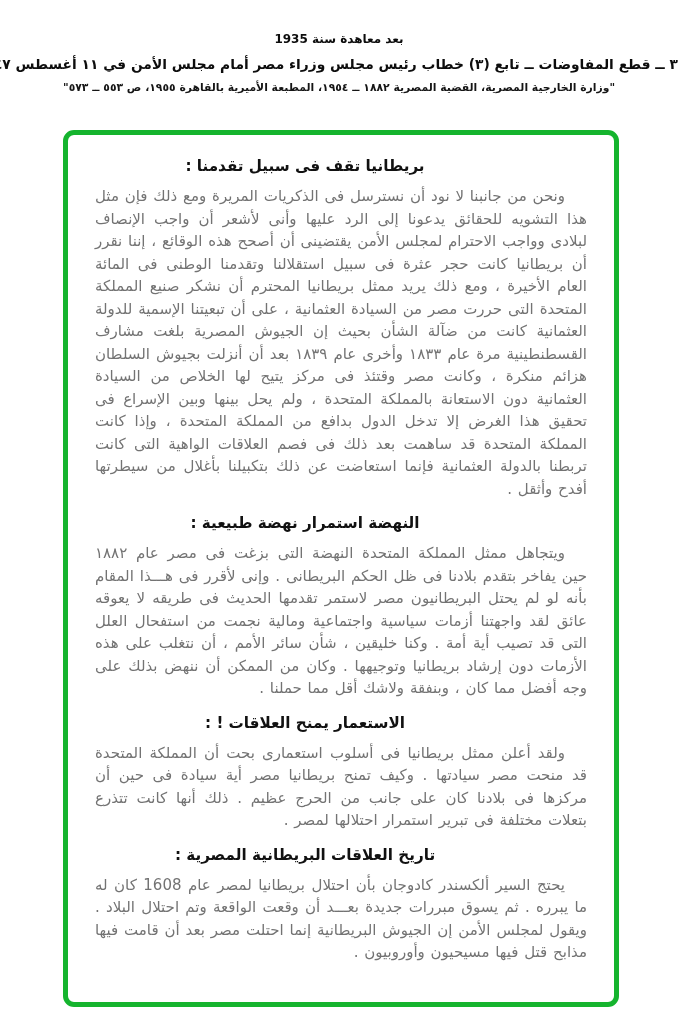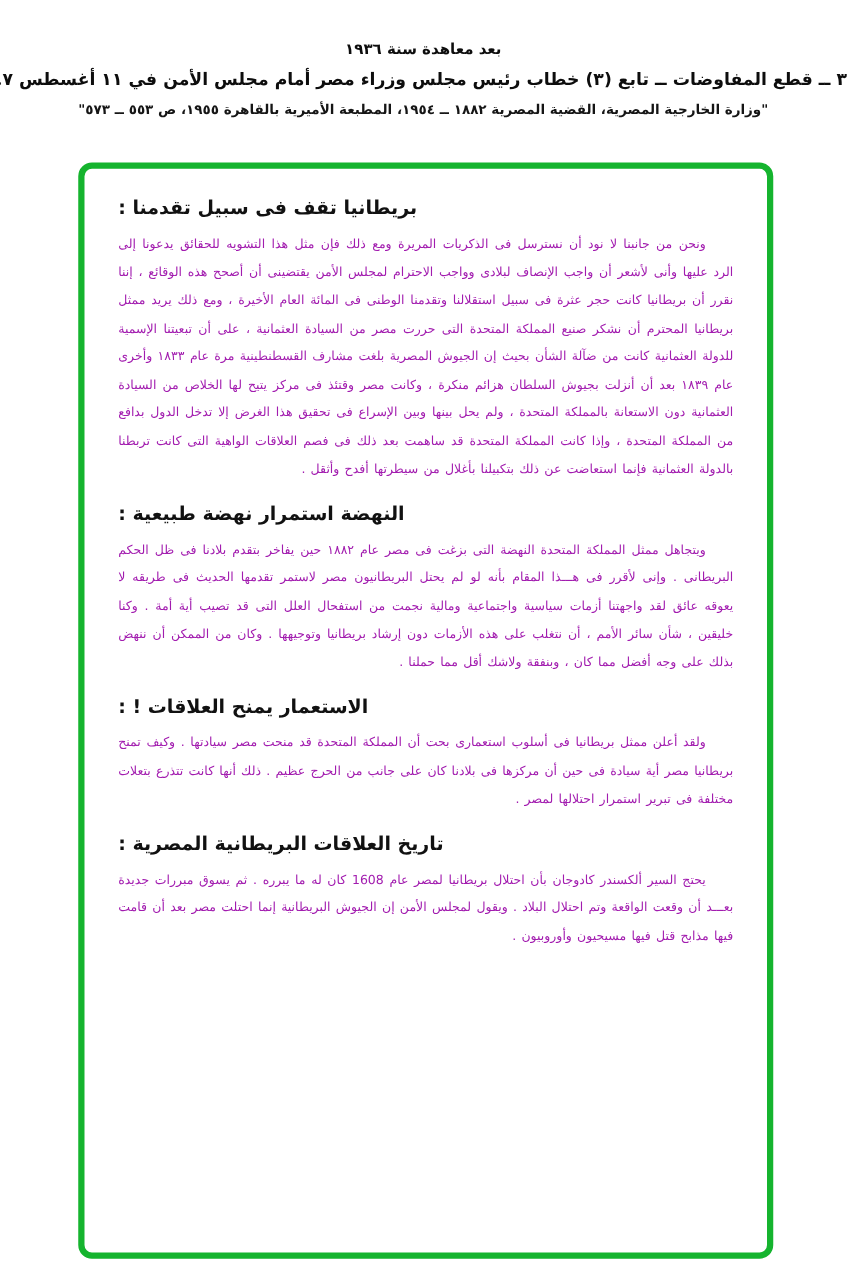--- a/index.html
+++ b/index.html
@@ -50,46 +50,46 @@
     box-sizing: border-box;
     border: 5px solid #15b42e;
     border-radius: 11px;
     padding: 16px 27px 10px 27px;
     background: #ffffff;
     overflow: hidden;
   }
   .section-heading {
     font-size: 15.2px;
     font-weight: bold;
-    text-align: left;
+    text-align: center;
     padding-right: 72px;
     margin: 14px 0 10px 0;
     color: #111111;
   }
   .section-heading.first {
     margin-top: 6px;
   }
   .body-paragraph {
-    font-size: 10px;
+    font-size: 15px;
     line-height: 22.5px;
     text-align: justify;
     text-align-last: right;
     text-indent: 22px;
     margin: 0 0 4px 0;
-    color: #a21caf;
+    color: #737373;
     word-spacing: 1px;
   }
 </style>
 </head>
 <body>
 
 <div class="page">
 
   <header class="doc-header">
-    <div class="h-line1">بعد معاهدة سنة ١٩٣٦</div>
+    <div class="h-line1">بعد معاهدة سنة 1935</div>
     <div class="h-line2">٣ ــ قطع المفاوضات ــ تابع (٣) خطاب رئيس مجلس وزراء مصر أمام مجلس الأمن في ١١ أغسطس ١٩٤٧</div>
     <div class="h-line3">"وزارة الخارجية المصرية، القضية المصرية ١٨٨٢ ــ ١٩٥٤، المطبعة الأميرية بالقاهرة ١٩٥٥، ص ٥٥٣ ــ ٥٧٣"</div>
   </header>
 
   <main class="content-frame" style="border-color: rgb(21, 180, 46);">
 
     <section>
       <h2 class="section-heading first">بريطانيا تقف فى سبيل تقدمنا :</h2>
       <p class="body-paragraph">ونحن من جانبنا لا نود أن نسترسل فى الذكريات المريرة ومع ذلك فإن مثل هذا التشويه للحقائق يدعونا إلى الرد عليها وأنى لأشعر أن واجب الإنصاف لبلادى وواجب الاحترام لمجلس الأمن يقتضينى أن أصحح هذه الوقائع ، إننا نقرر أن بريطانيا كانت حجر عثرة فى سبيل استقلالنا وتقدمنا الوطنى فى المائة العام الأخيرة ، ومع ذلك يريد ممثل بريطانيا المحترم أن نشكر صنيع المملكة المتحدة التى حررت مصر من السيادة العثمانية ، على أن تبعيتنا الإسمية للدولة العثمانية كانت من ضآلة الشأن بحيث إن الجيوش المصرية بلغت مشارف القسطنطينية مرة عام ١٨٣٣ وأخرى عام ١٨٣٩ بعد أن أنزلت بجيوش السلطان هزائم منكرة ، وكانت مصر وقتئذ فى مركز يتيح لها الخلاص من السيادة العثمانية دون الاستعانة بالمملكة المتحدة ، ولم يحل بينها وبين الإسراع فى تحقيق هذا الغرض إلا تدخل الدول بدافع من المملكة المتحدة ، وإذا كانت المملكة المتحدة قد ساهمت بعد ذلك فى فصم العلاقات الواهية التى كانت تربطنا بالدولة العثمانية فإنما استعاضت عن ذلك بتكبيلنا بأغلال من سيطرتها أفدح وأثقل .</p>
     </section>

